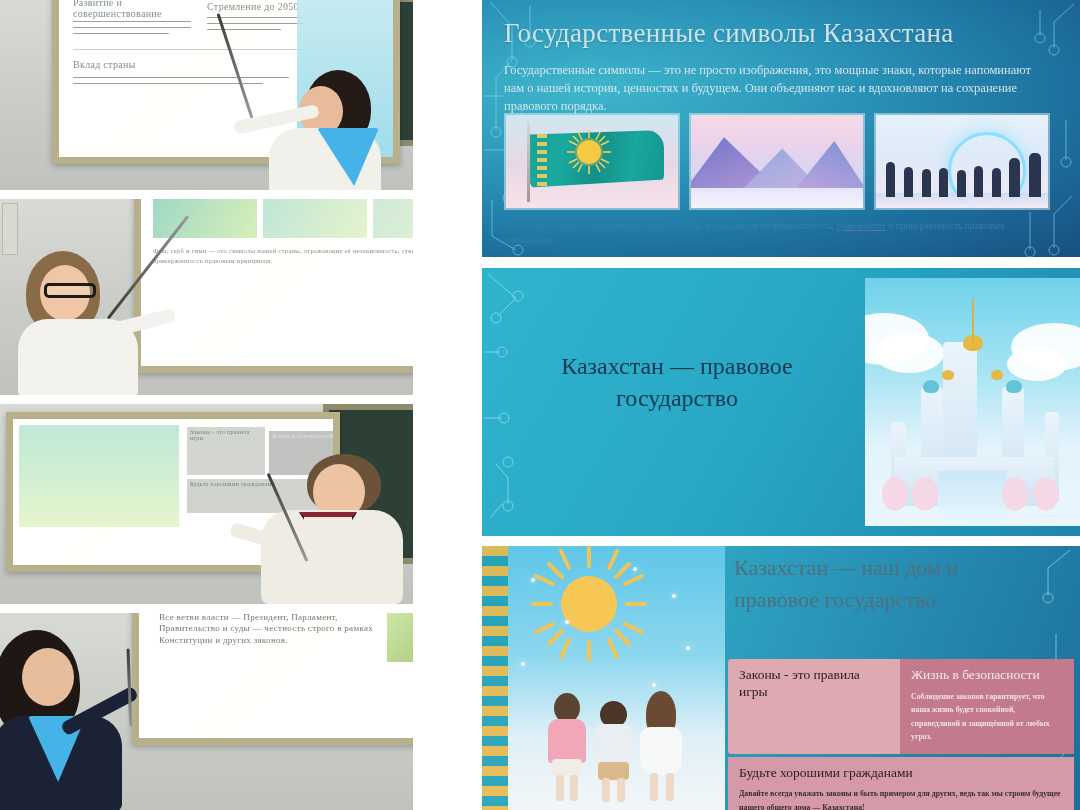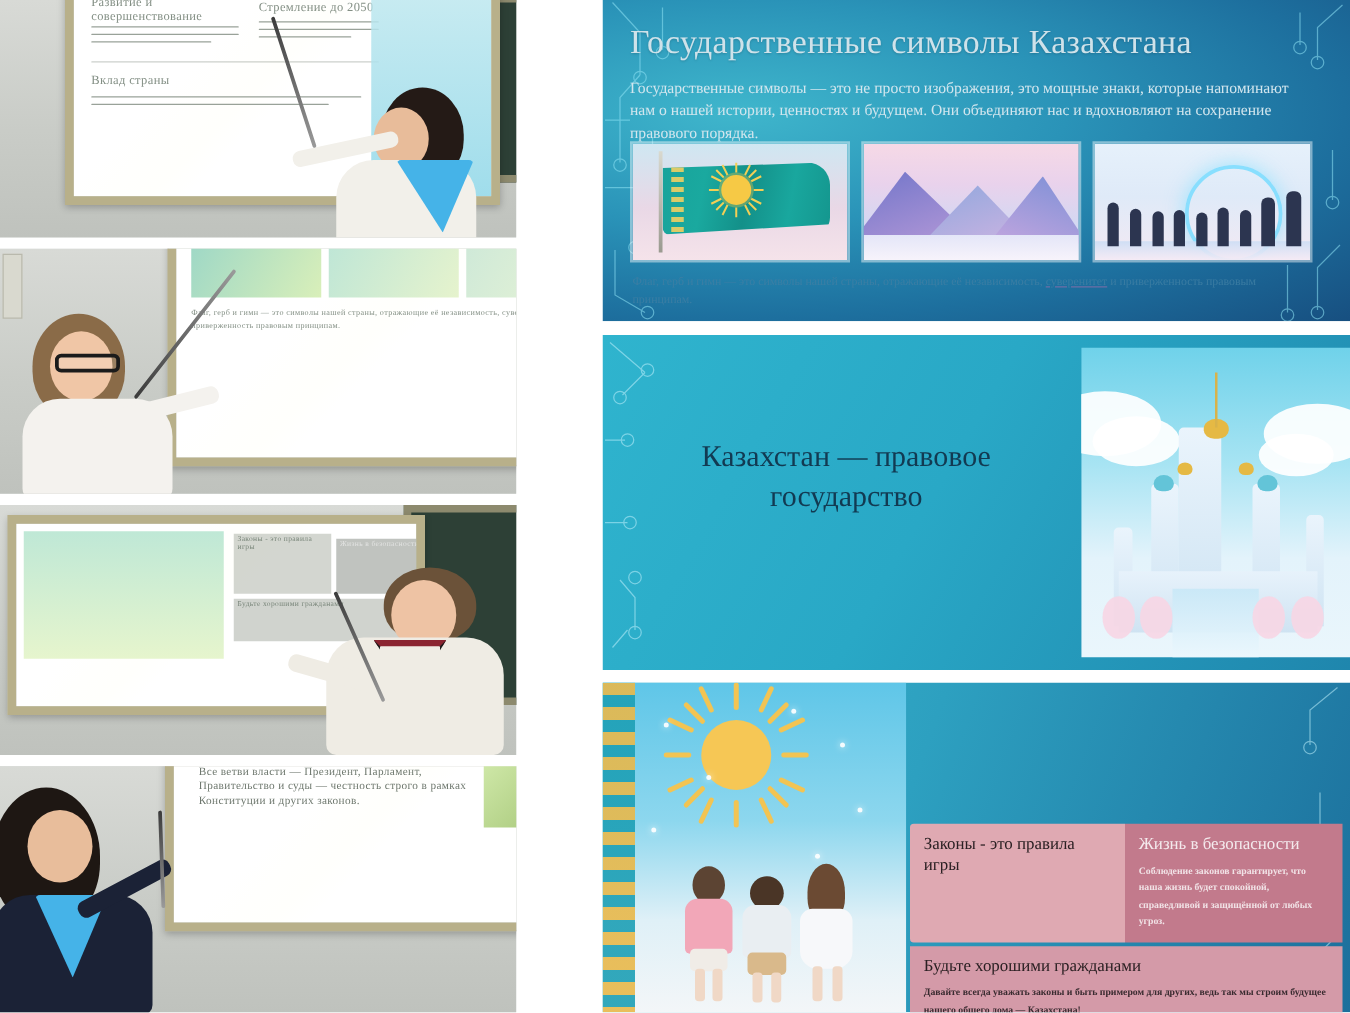--- a/index.html
+++ b/index.html
@@ -513,20 +513,24 @@
 
           <div class="kid" style="left:64%;width:48px;height:114px;">
             <div class="h" style="left:8px;top:0;width:30px;height:46px;background:#6b4a33;border-radius:50% 50% 40% 40%;"></div>
             <div class="b" style="left:2px;top:36px;width:42px;height:48px;background:#f7f8fa;border-radius:10px 10px 14px 14px;"></div>
             <div class="l" style="left:12px;top:82px;width:8px;height:28px;"></div>
             <div class="l" style="left:28px;top:82px;width:8px;height:28px;"></div>
           </div>
         </div>
       </div>
 
+      <div class="s3-title">
+        <span>Казахстан — наш дом и</span><br>
+        <span>правовое государство</span>
+      </div>
 
       <div class="s3-cards">
         <div class="card-row">
           <div class="card pink">
             <h4>Законы - это правила игры</h4>
           </div>
           <div class="card rose">
             <h4>Жизнь в безопасности</h4>
             <p>Соблюдение законов гарантирует, что наша жизнь будет спокойной, справедливой и защищённой от любых угроз.</p>
           </div>

